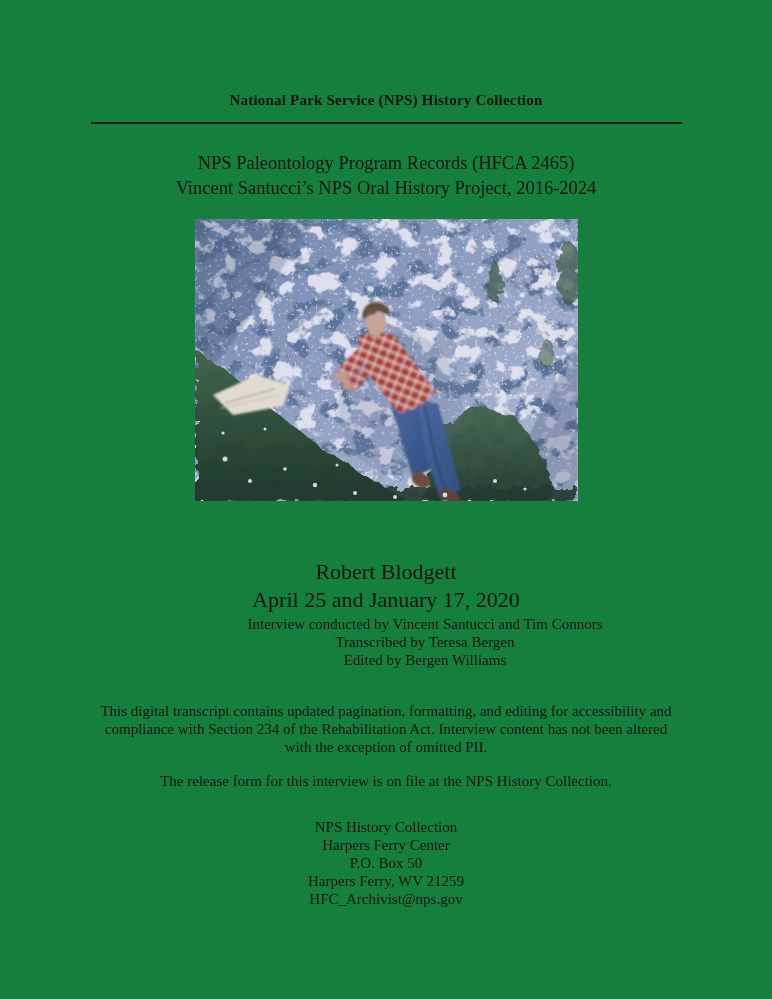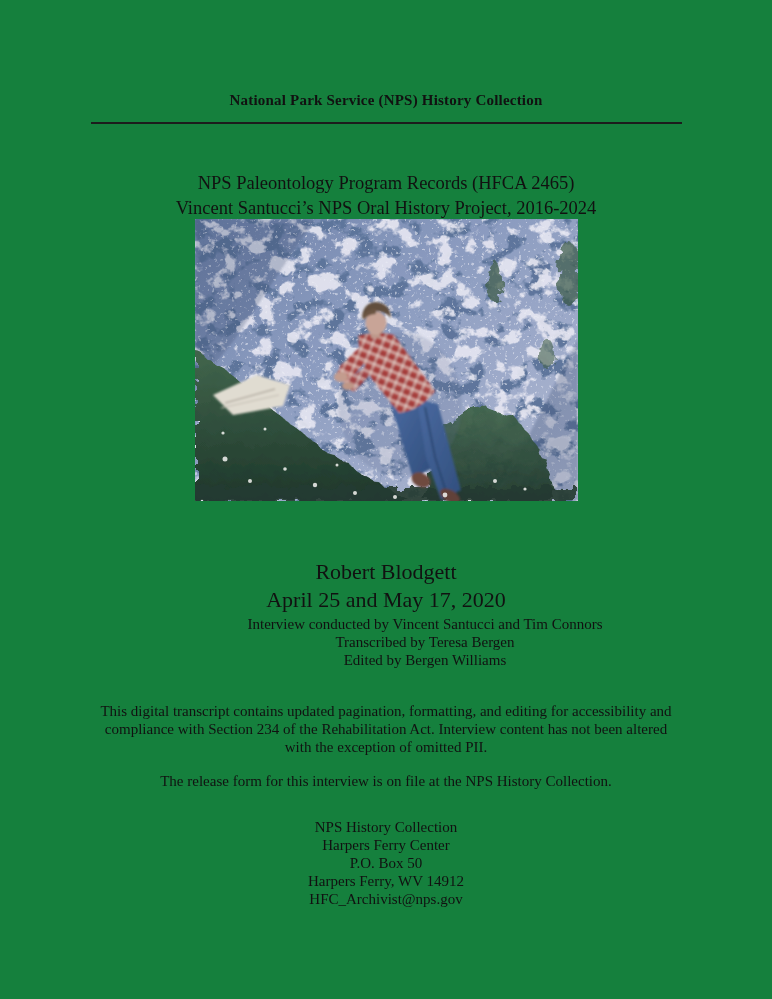--- a/index.html
+++ b/index.html
@@ -16,21 +16,21 @@
     top:91px;
     font-size:15px;font-weight:bold;line-height:18px;
     letter-spacing:.2px;
   }
   .header-rule{
     position:absolute;top:122px;left:91px;width:591px;height:0;
     border-top:2px solid #1c1c1c;
   }
   .collection-title{
     top:151px;
-    font-size:18.5px;line-height:25px;margin-top:20px;
+    font-size:18.5px;line-height:25px;
   }
   .photo-frame{
     position:absolute;top:219px;left:195px;width:383px;height:282px;
     overflow:hidden;
   }
   .photo-frame svg{display:block;}
   .interviewee-block{
     top:558px;
     font-size:22px;line-height:28px;
   }
@@ -175,34 +175,34 @@
         <circle cx="28" cy="214" r="1.6"></circle>
           <circle cx="142" cy="246" r="1.5"></circle>
       </g>
 
       <rect width="383" height="282" fill="#8090c0" opacity="0.08"></rect>
     </svg>
   </div>
 
   <div class="abs interviewee-block">
     <div>Robert Blodgett</div>
-    <div>April 25 and May 17, 2020</div>
+    <div>April 25 and January 17, 2020</div>
   </div>
 
   <div class="abs credits-block">
     <div>Interview conducted by Vincent Santucci and Tim Connors</div>
     <div>Transcribed by Teresa Bergen</div>
     <div>Edited by Bergen Williams</div>
   </div>
 
   <div class="note-block">This digital transcript contains updated pagination, formatting, and editing for accessibility and compliance with Section 234 of the Rehabilitation Act. Interview content has not been altered with the exception of omitted PII.</div>
 
   <div class="abs release-block">The release form for this interview is on file at the NPS History Collection.</div>
 
   <div class="abs address-block">
     <div>NPS History Collection</div>
     <div>Harpers Ferry Center</div>
     <div>P.O. Box 50</div>
-    <div>Harpers Ferry, WV 14912</div>
+    <div>Harpers Ferry, WV 21259</div>
     <div>HFC_Archivist@nps.gov</div>
   </div>
 
 </div>
 
 </body></html>

